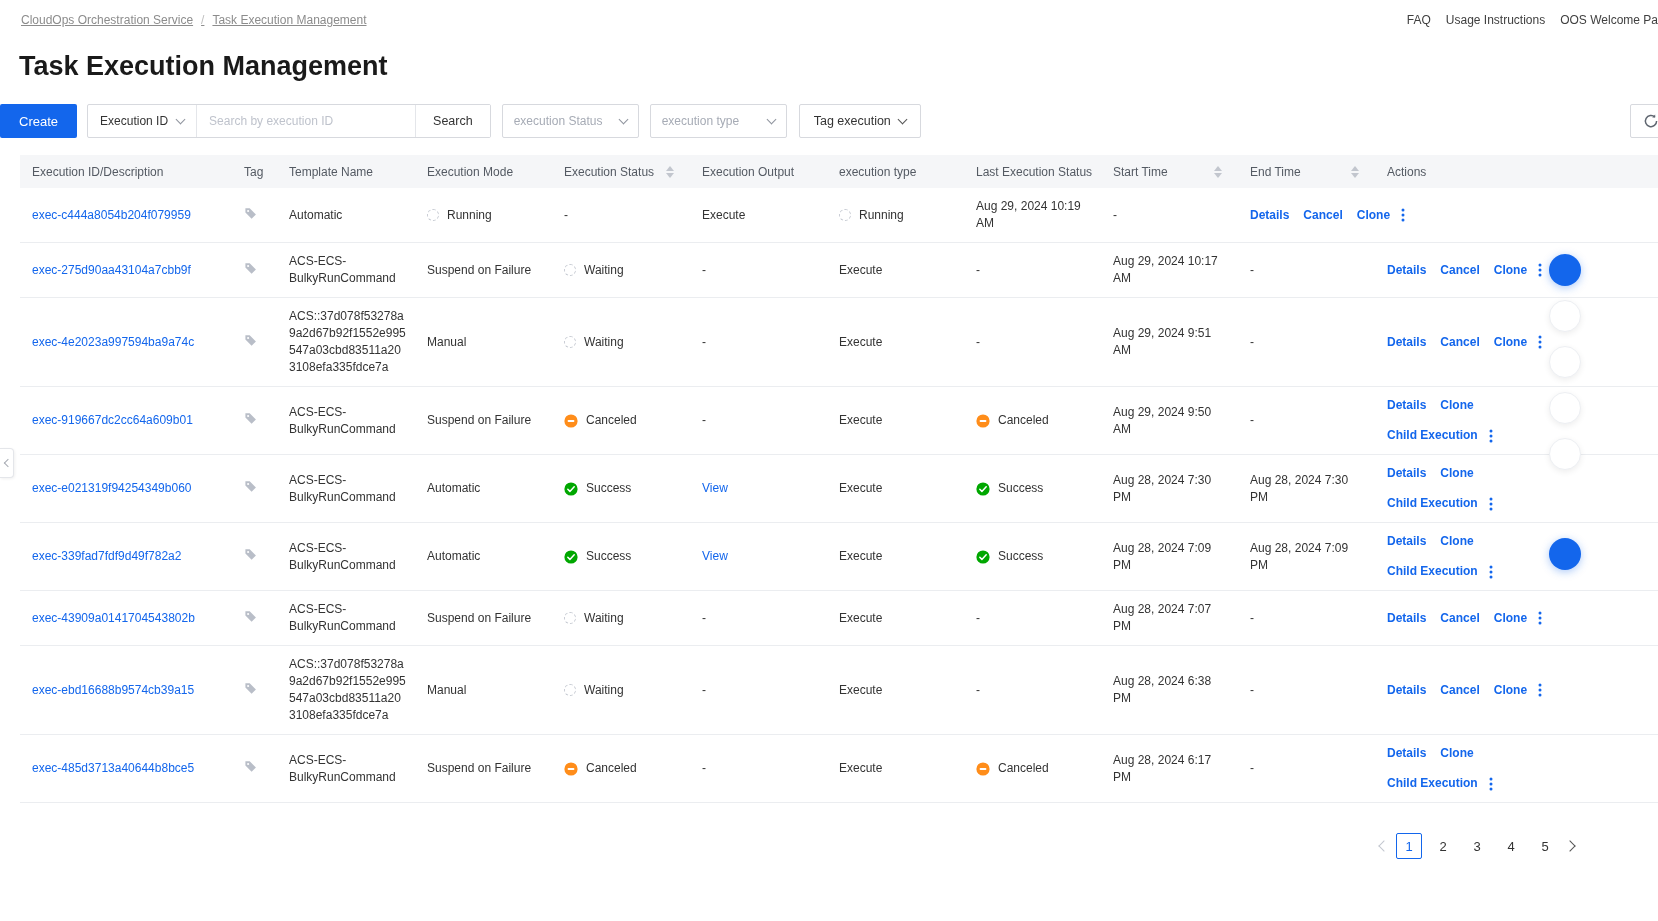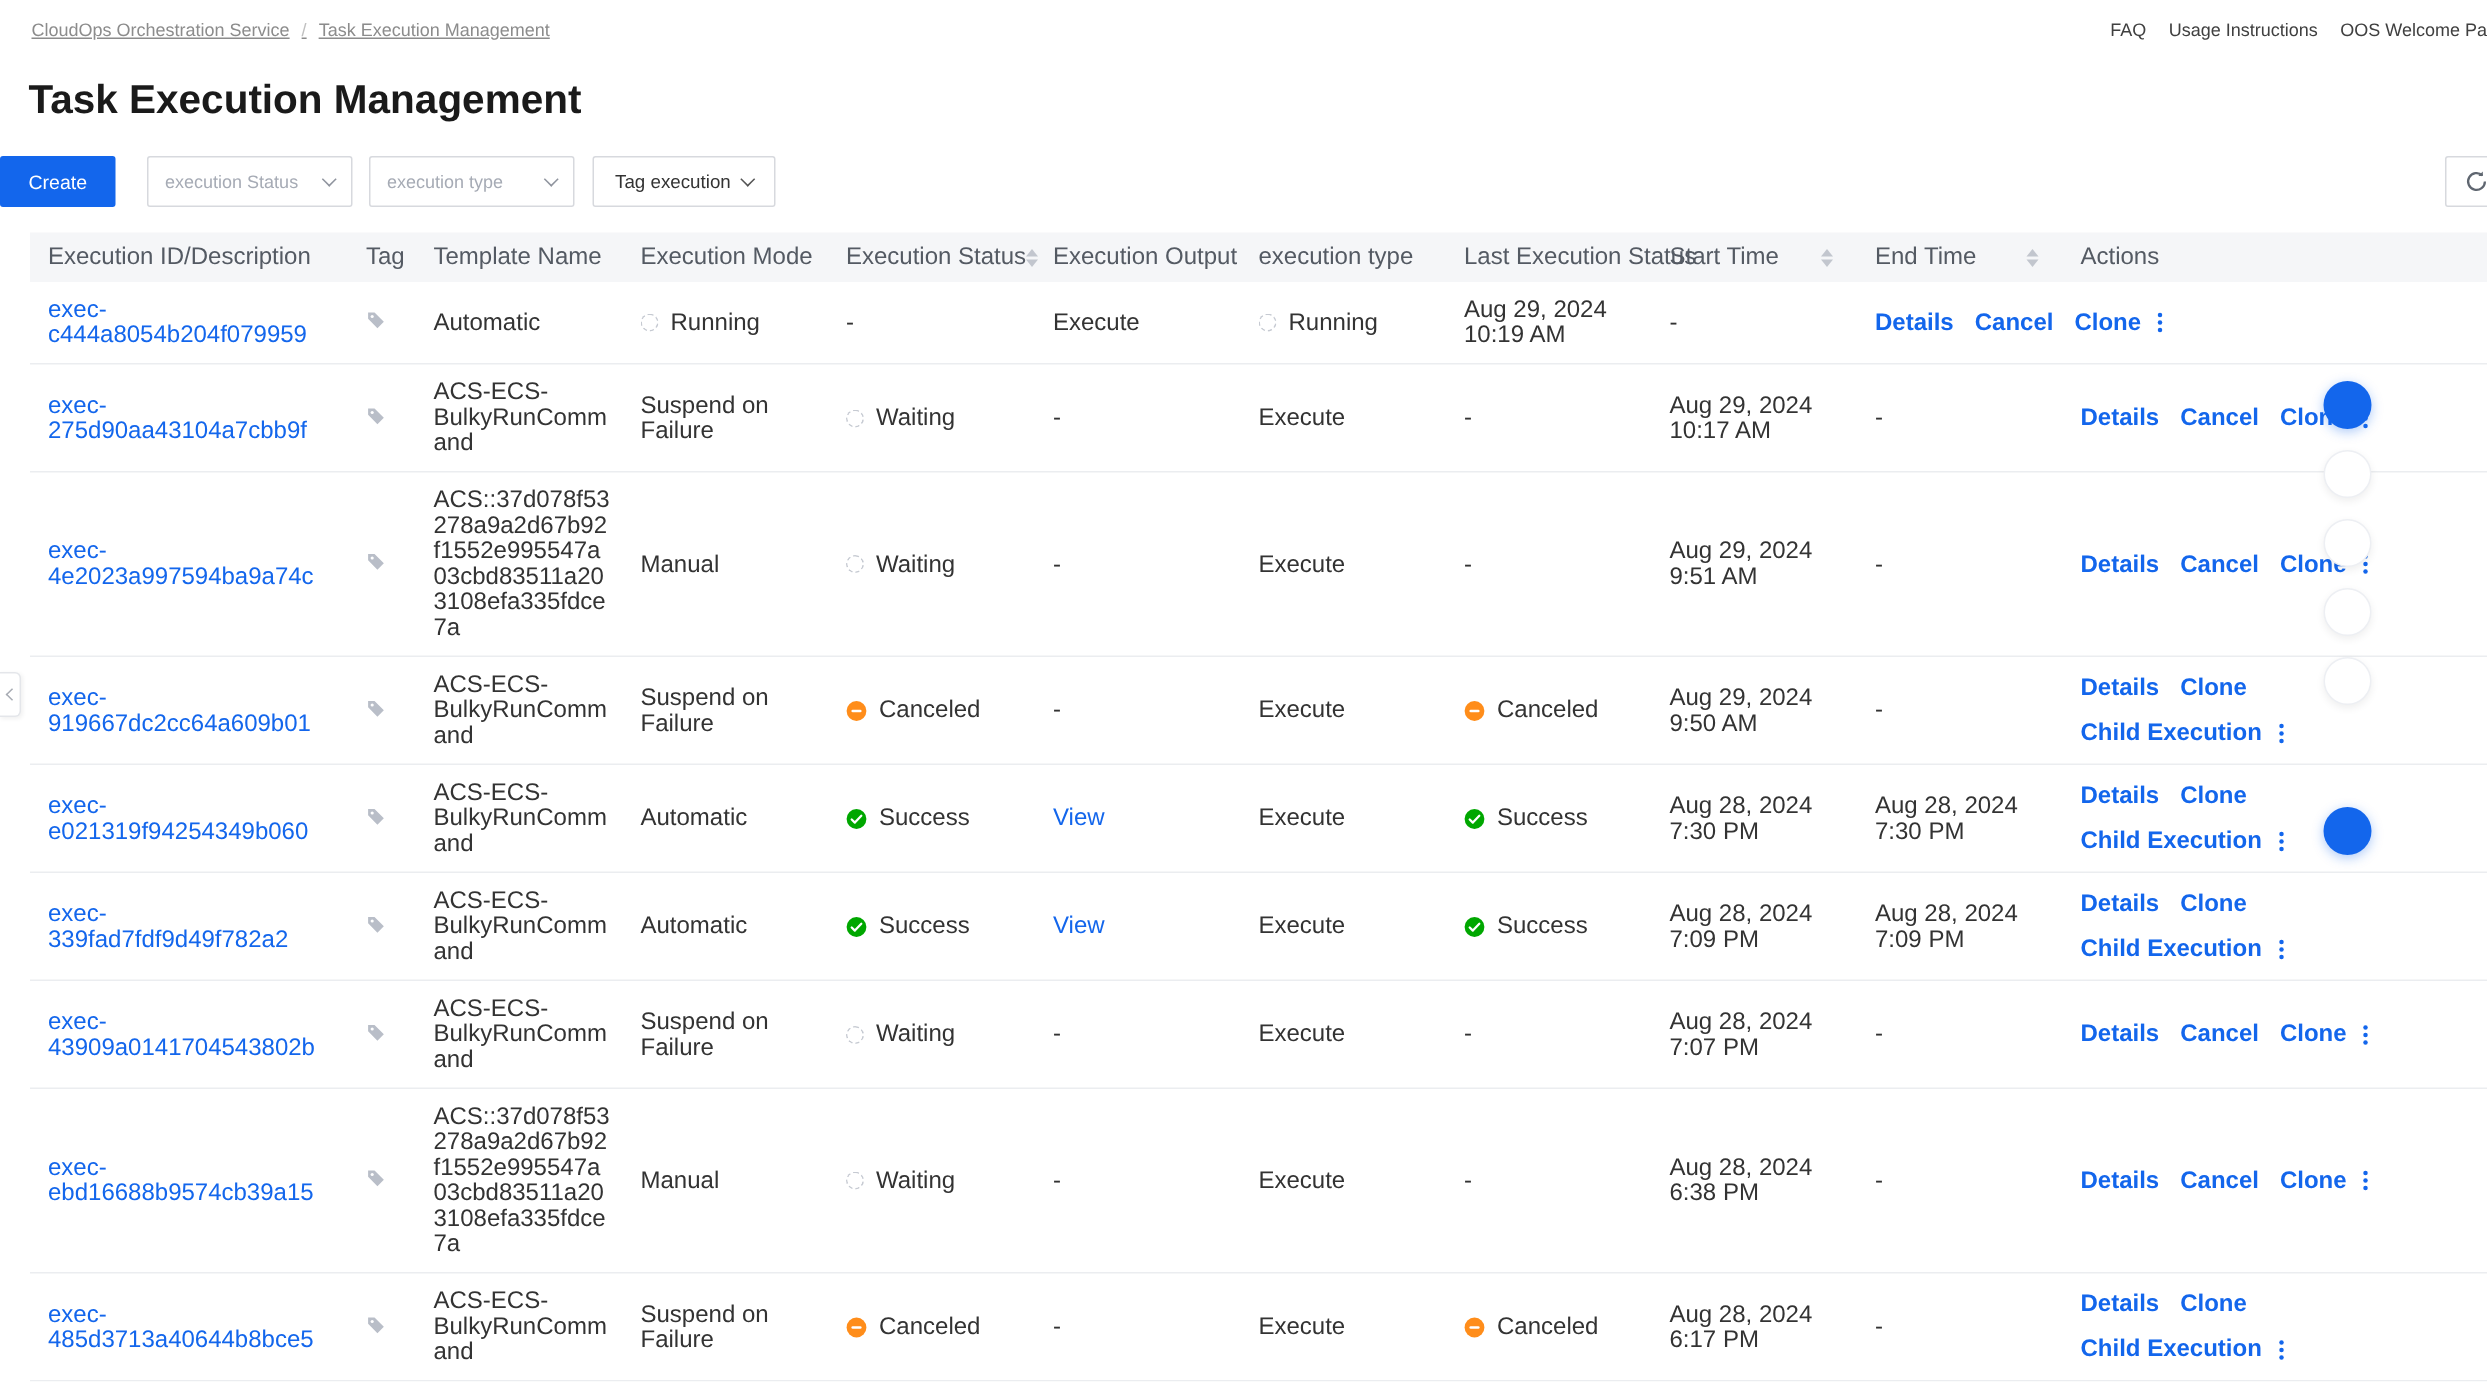--- a/index.html
+++ b/index.html
@@ -28,21 +28,21 @@
   .sg-input { width:218px; border:none; outline:none; padding:0 12px; font-size:12px; color:#333; }
   .sg-input::placeholder { color:#bfc3cc; }
   .sg-btn { display:flex; align-items:center; padding:0 17px; font-size:12.5px; color:#333; border-left:1px solid #e4e6ea; cursor:pointer; background:#fff; }
   .sel { width:137px; height:34px; margin-left:11px; border:1px solid #d7d9de; border-radius:2px; display:flex; align-items:center; justify-content:space-between; padding:0 11px; font-size:12px; color:#a6abb5; cursor:pointer; background:#fff; }
   .btn-tag { height:34px; margin-left:12px; border:1px solid #d7d9de; border-radius:2px; background:#fff; display:flex; align-items:center; gap:8px; padding:0 14px; font-size:12.5px; color:#333; cursor:pointer; }
   .chev { width:7px; height:7px; border-right:1.3px solid #8f949e; border-bottom:1.3px solid #8f949e; transform:rotate(45deg); margin-top:-4px; flex:none; }
   .chev.dark { border-color:#555; }
   .btn-refresh { margin-left:auto; margin-right:-14px; width:42px; height:34px; border:1px solid #d7d9de; border-radius:2px; background:#fff; display:flex; align-items:center; justify-content:center; cursor:pointer; flex:none; }
 
   
-  .table { margin-left:20px; width:1638px; font-size:16px; }
+  .table { margin-left:20px; width:1638px; font-size:12px; }
   .thead, .trow { display:grid; grid-template-columns:212px 45px 138px 137px 138px 137px 137px 137px 137px 137px 1fr; }
   .thead { background:#f5f6f8; height:33px; align-items:center; color:#545a63; }
   .th { display:flex; align-items:center; padding:0 8px 0 12px; white-space:nowrap; font-weight:400; }
   .sort { display:flex; flex-direction:column; margin-left:auto; margin-right:8px; cursor:pointer; }
   .car { display:block; width:0; height:0; border-left:4px solid transparent; border-right:4px solid transparent; }
   .car.up { border-bottom:5px solid #c2c6ce; margin-bottom:2px; }
   .car.dn { border-top:5px solid #c2c6ce; }
   .trow { border-bottom:1px solid #ebedf0; align-items:center; min-height:52px; padding:10px 0; }
   .td { padding:0 8px 0 12px; line-height:17px; color:#333; }
   .tpl { overflow-wrap:break-word; }
@@ -85,20 +85,28 @@
     <span>FAQ</span>
     <span>Usage Instructions</span>
     <span>OOS Welcome Pa</span>
   </div>
 </div>
 
 <div class="page-title">Task Execution Management</div>
 
 <div class="toolbar">
   <button class="btn-create">Create</button>
+  <div class="search-group">
+    <div class="sg-field">
+      <span>Execution ID</span>
+      <i class="chev"></i>
+    </div>
+    <input class="sg-input" placeholder="Search by execution ID" style="">
+    <div class="sg-btn">Search</div>
+  </div>
   <div class="sel">
     <span>execution Status</span>
     <i class="chev"></i>
   </div>
   <div class="sel">
     <span>execution type</span>
     <i class="chev"></i>
   </div>
   <button class="btn-tag">
     <span>Tag execution</span>

